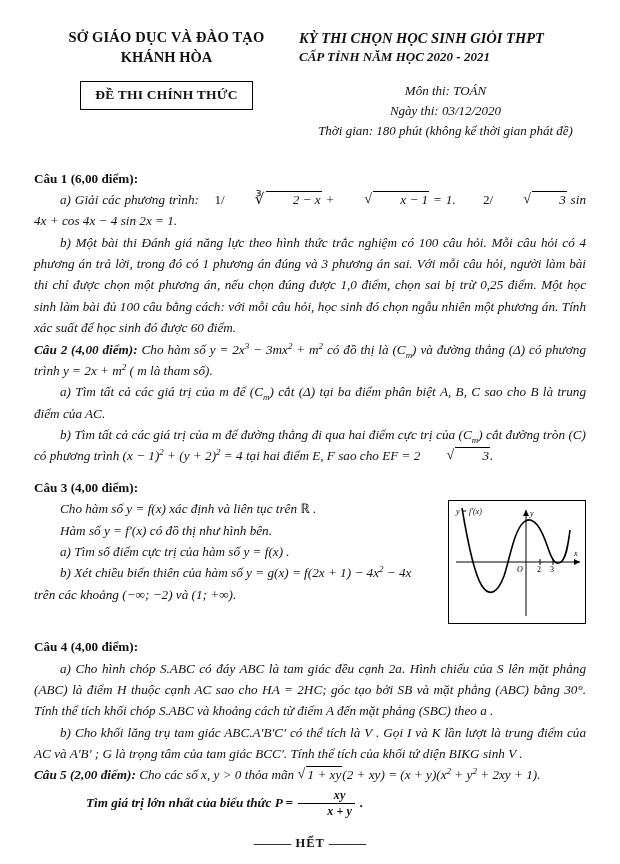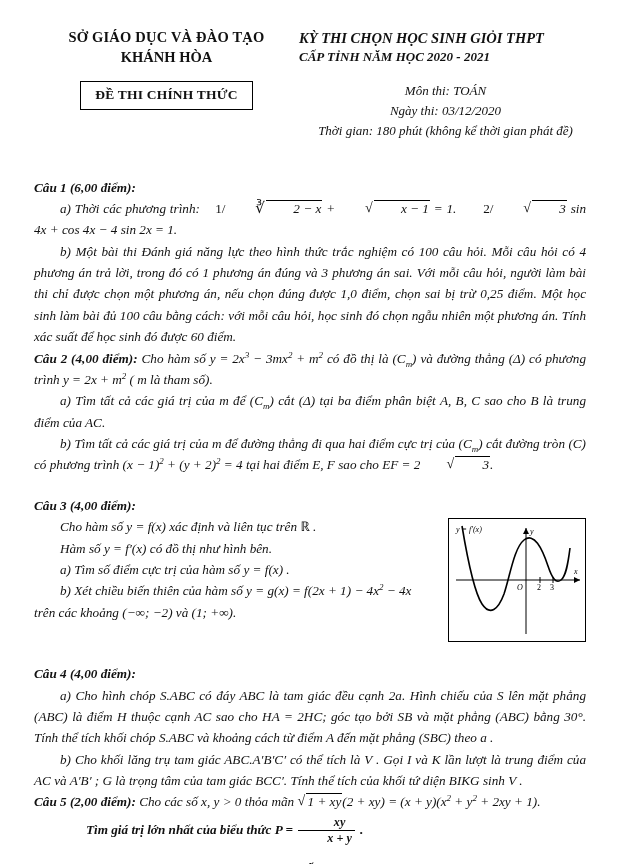--- a/index.html
+++ b/index.html
@@ -99,22 +99,21 @@
 
   
   .content {
     padding: 16px 34px 0 34px;
     box-sizing: border-box;
     font-size: 13.2px;
     line-height: 1.62;
   }
   .q-head {
     font-weight: bold;
-    font-style: italic;
-    margin-top: 19px;
+    margin-top: 10px;
   }
   .para {
     text-align: justify;
     margin: 0;
     font-style: italic;
   }
   .indent {
     text-indent: 26px;
   }
   .math {
@@ -237,21 +236,21 @@
       <div>Ngày thi: 03/12/2020</div>
       <div>Thời gian: 180 phút (không kể thời gian phát đề)</div>
     </div>
   </div>
 
   <div class="content">
 
     <div class="q-head">Câu 1 (6,00 điểm):</div>
 
     <div class="para indent">
-      <span>a) Thời các phương trình:</span>
+      <span>a) Giải các phương trình:</span>
       &nbsp;&nbsp;
       <span class="upr">1/</span>
       <span class="math">
         <span class="cbrt"><span>2&nbsp;−&nbsp;x</span></span>
         +
         <span class="sqrt"><span>x&nbsp;−&nbsp;1</span></span>
         = 1.
       </span>
       &nbsp;&nbsp;&nbsp;&nbsp;&nbsp;
       <span class="upr">2/</span>

